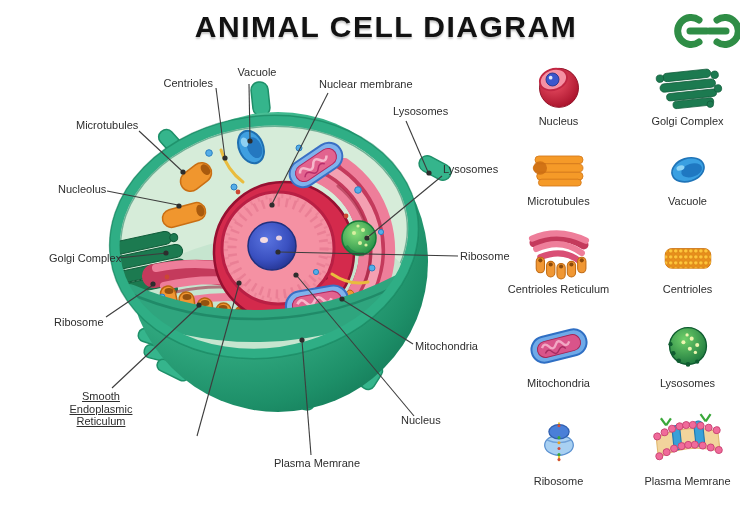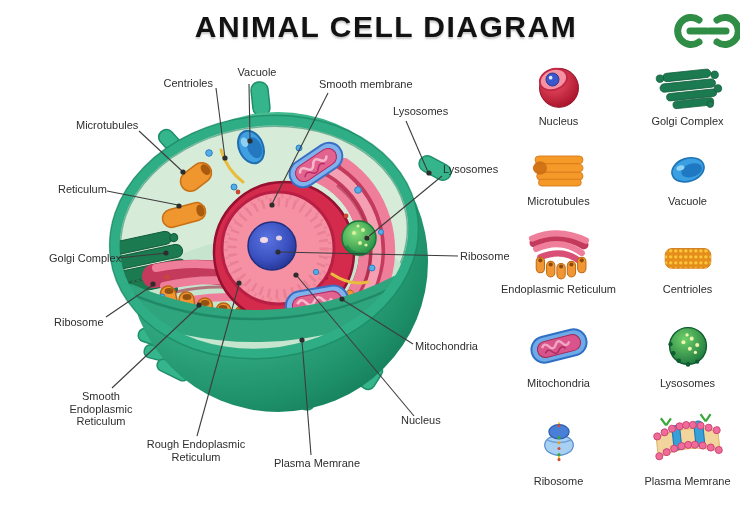--- a/index.html
+++ b/index.html
@@ -6,21 +6,21 @@
   #page{position:relative;width:740px;height:505px;background:#ffffff;overflow:hidden;
         font-family:"Liberation Sans",sans-serif;margin-left:16px;}
   #title{position:absolute;top:10px;left:0;width:740px;text-align:center;
          font-size:30px;font-weight:800;letter-spacing:1.5px;color:#121212;
          text-shadow:0 2px 2px rgba(0,0,0,.22);}
   #cell-art{position:absolute;left:0;top:0;}
   #logo{position:absolute;left:650px;top:6px;}
   .lbl{position:absolute;font-size:11px;line-height:1.15;color:#2e2e2e;white-space:nowrap;}
   .lbl.c{transform:translateX(-50%);text-align:center;}
   .lbl.r{text-align:right;}
-  .lbl.wrap{white-space:normal;text-align:center;}
+  .lbl.wrap{white-space:normal;text-align:center;text-decoration:underline;}
   #legend{position:absolute;left:478px;top:56px;width:258px;display:grid;
           grid-template-columns:129px 129px;grid-template-rows:72px 80px 88px 94px 98px;}
   .litem{display:flex;flex-direction:column;align-items:center;justify-content:flex-end;
          padding-bottom:1px;}
   .licon{flex:0 0 auto;}
   .llabel{font-size:11px;color:#2e2e2e;margin-top:3px;white-space:nowrap;}
 </style>
 </head>
 <body>
 
@@ -263,32 +263,31 @@
       <circle cx="183" cy="305" r="2.6"></circle>
         <circle cx="137" cy="284" r="2.6"></circle>
       <circle cx="150" cy="253" r="2.6"></circle>
         <circle cx="163" cy="206" r="2.6"></circle>
       <circle cx="167" cy="172" r="2.6"></circle>
     </g>
   </svg>
 
   <div class="lbl r" style="left:127px;top:77px;width:70px">Centrioles</div>
   <div class="lbl c" style="left:241px;top:66px">Vacuole</div>
-  <div class="lbl" style="left:303px;top:78px">Smooth membrane</div>
+  <div class="lbl" style="left:303px;top:78px">Nuclear membrane</div>
   <div class="lbl" style="left:377px;top:105px">Lysosomes</div>
   <div class="lbl" style="left:427px;top:163px">Lysosomes</div>
   <div class="lbl" style="left:444px;top:250px">Ribosome</div>
   <div class="lbl" style="left:399px;top:340px">Mitochondria</div>
   <div class="lbl" style="left:385px;top:414px">Nucleus</div>
   <div class="lbl c" style="left:301px;top:457px">Plasma Memrane</div>
-  <div class="lbl c wrap" style="left:180px;top:438px;width:112px">Rough Endoplasmic Reticulum</div>
   <div class="lbl c wrap" style="left:85px;top:390px;width:76px">Smooth Endoplasmic Reticulum</div>
   <div class="lbl" style="left:38px;top:316px">Ribosome</div>
   <div class="lbl" style="left:33px;top:252px">Golgi Complex</div>
-  <div class="lbl" style="left:42px;top:183px">Reticulum</div>
+  <div class="lbl" style="left:42px;top:183px">Nucleolus</div>
   <div class="lbl" style="left:60px;top:119px">Microtubules</div>
 
   <div id="legend">
 
     <div class="litem">
       <svg class="licon" width="76" height="52" viewBox="0 0 76 56">
         <defs>
             <radialGradient id="iRed" cx="38%" cy="32%" r="75%">
           <stop offset="0" stop-color="#f2556a"></stop>
               <stop offset="1" stop-color="#a50f28"></stop>
@@ -356,21 +355,21 @@
           <rect x="56" y="34" width="8" height="15" rx="4"></rect>
         </g>
         <g fill="#8a4a0c">
             <circle cx="20" cy="37" r="2"></circle>
             <circle cx="30" cy="41" r="2"></circle>
           <circle cx="40" cy="43" r="2"></circle>
             <circle cx="50" cy="41" r="2"></circle>
             <circle cx="60" cy="37" r="2"></circle>
           </g>
       </svg>
-      <div class="llabel">Endoplasmic Reticulum</div>
+      <div class="llabel">Centrioles Reticulum</div>
     </div>
 
     <div class="litem">
       <svg class="licon" width="82" height="44" viewBox="0 0 76 56">
         <defs>
             <pattern id="cdots" width="6.4" height="7.6" patternUnits="userSpaceOnUse">
           <circle cx="3.2" cy="3.8" r="2.7" fill="#ffc83c" stroke="#d4780e" stroke-width=".8"></circle>
         </pattern>
           </defs>
         <rect x="9" y="16" width="58" height="25" rx="8" fill="#e88f1c" stroke="#c4690a" stroke-width="1"></rect>

